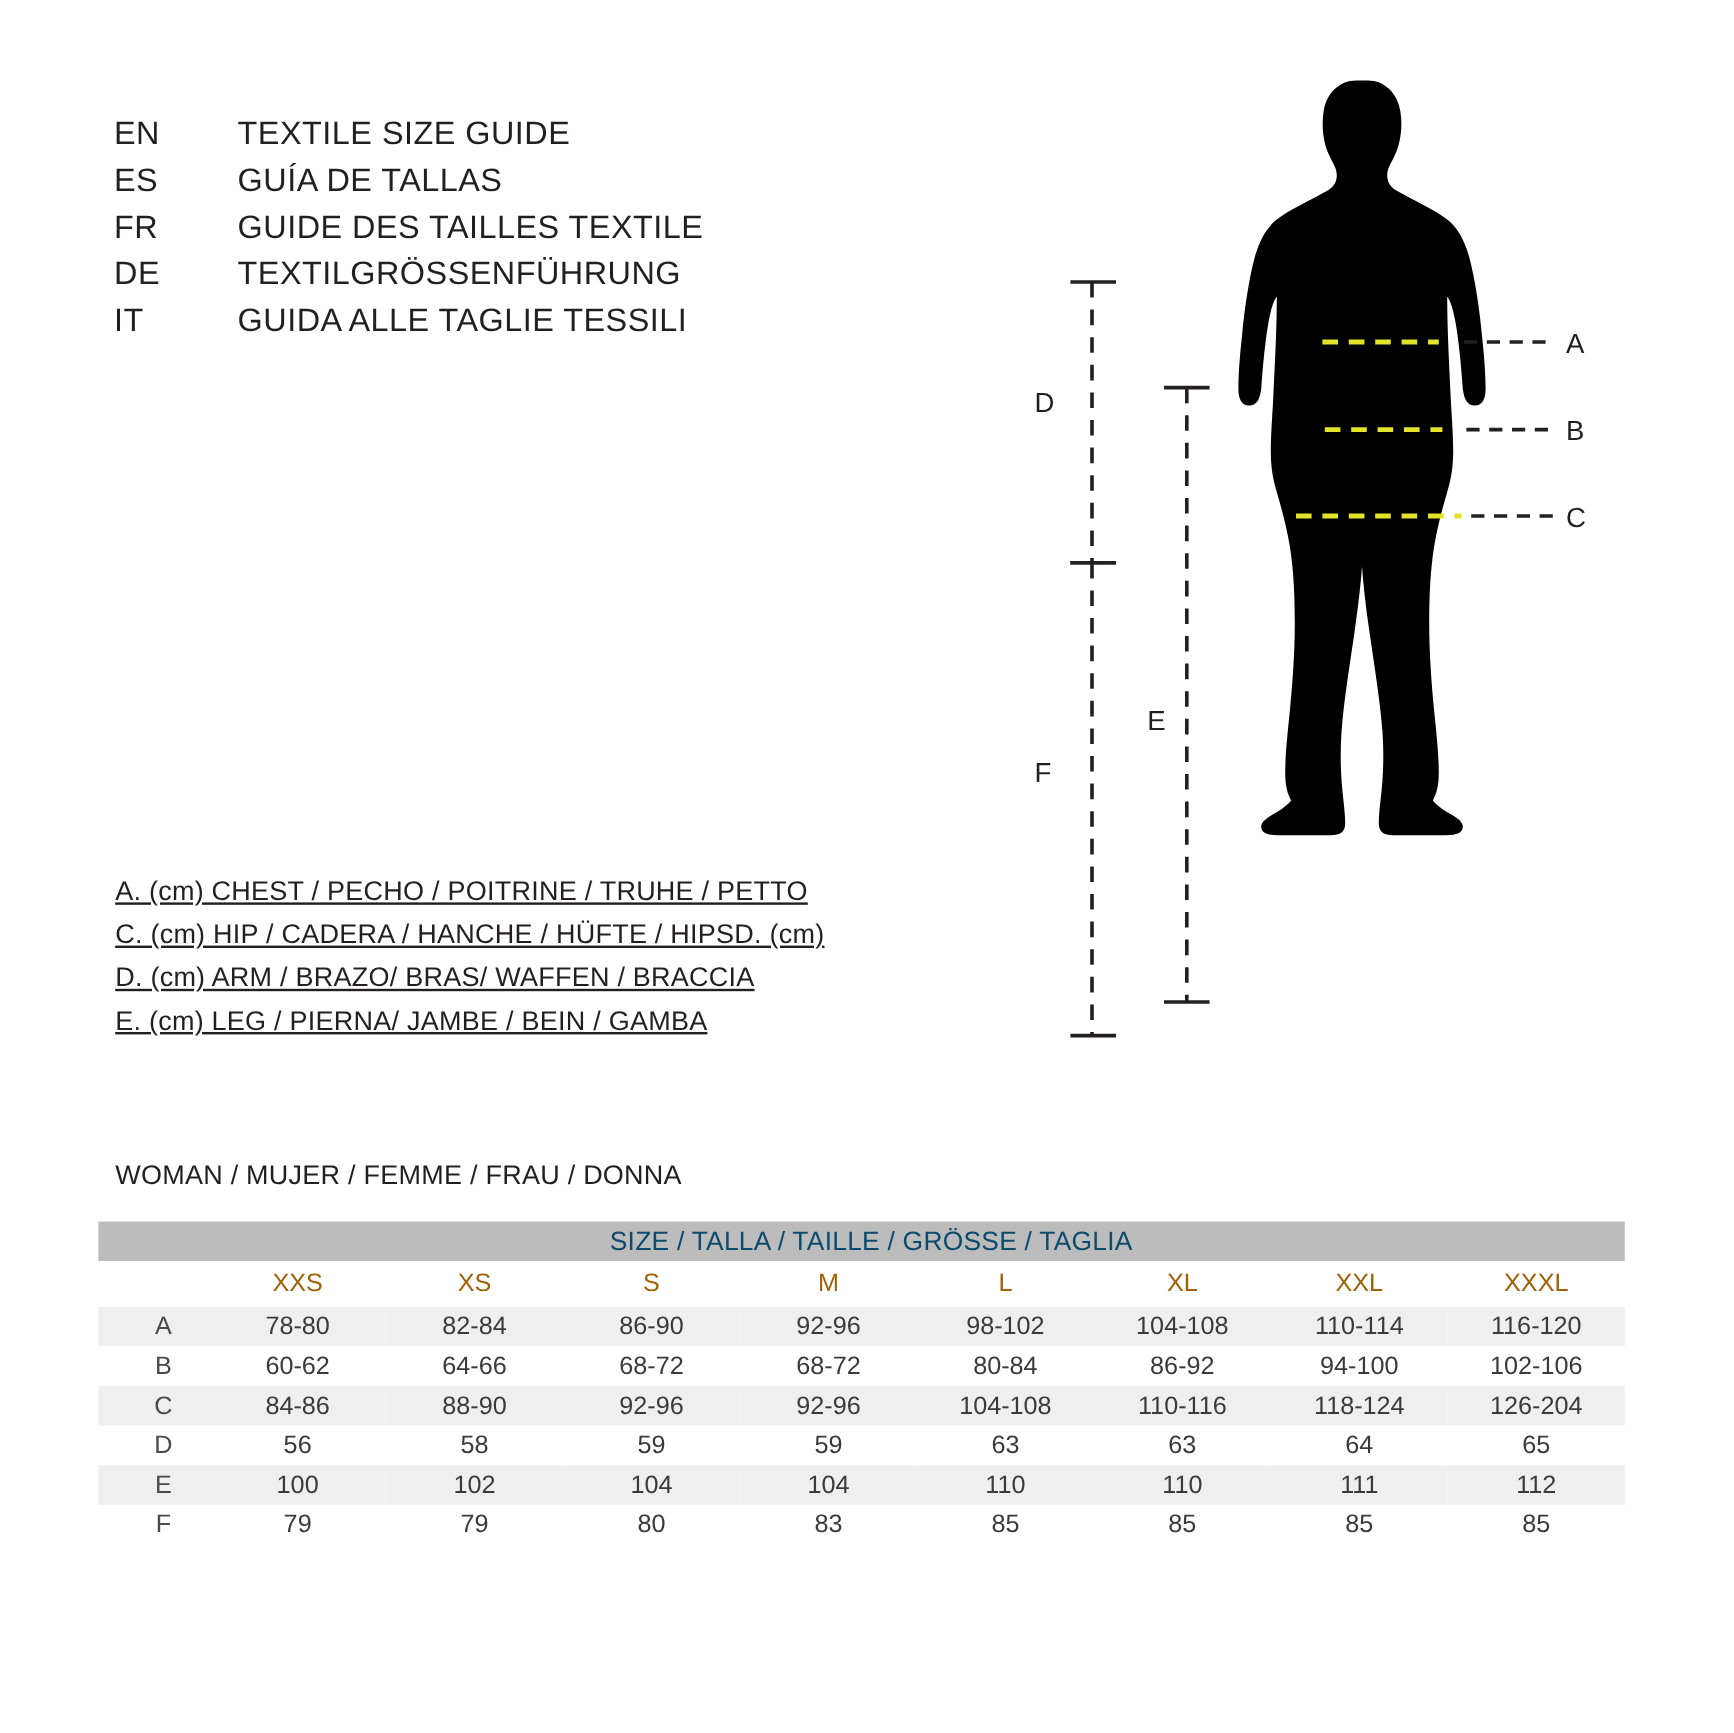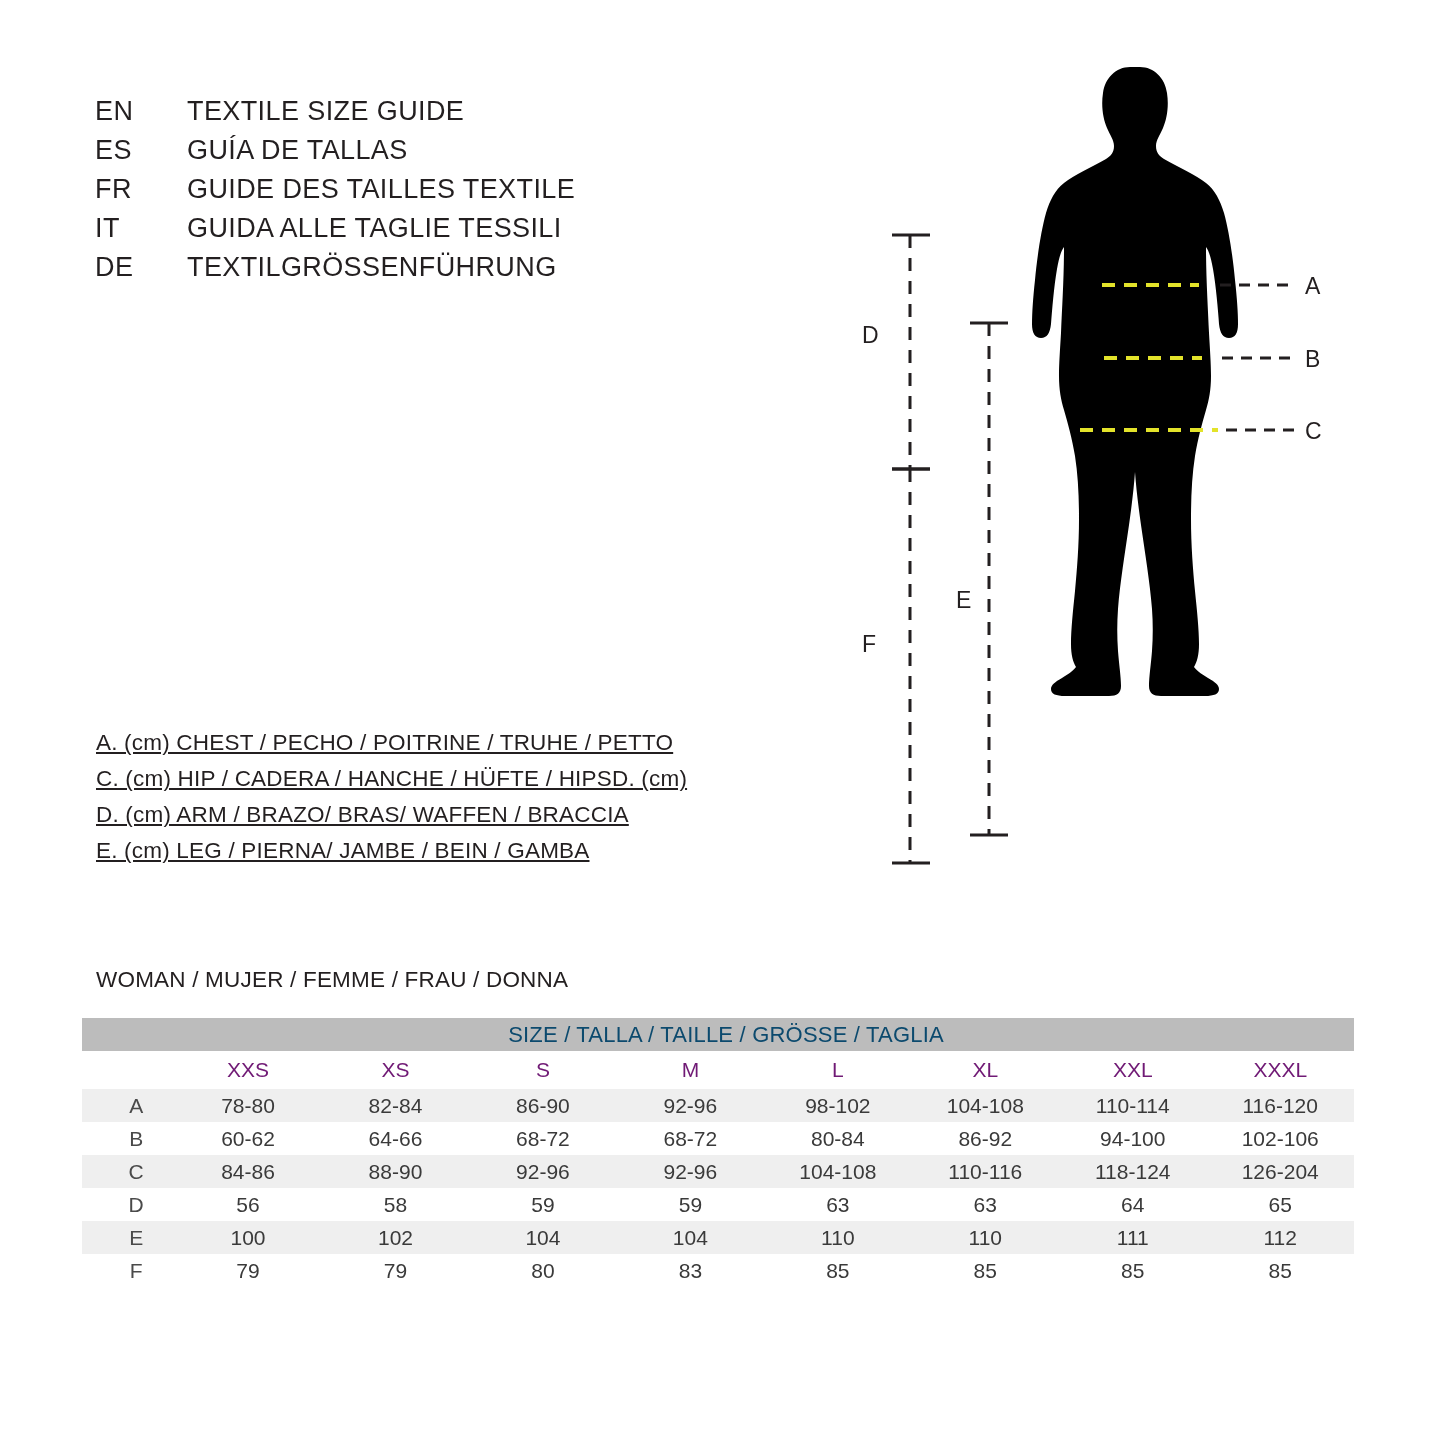--- a/index.html
+++ b/index.html
@@ -27,21 +27,21 @@
     align-items: baseline;
     font-size: 27px;
     line-height: 39px;
     letter-spacing: 0.4px;
     white-space: nowrap;
   }
   .title-lang {
     width: 92px;
     flex: 0 0 92px;
   }
-  .title-text { flex: 1 1 auto; }
+  .title-text { flex: 1 1 auto; margin-left: 11px; }
 
   
   .legend-block {
     position: absolute;
     left: 96px;
     top: 725px;
     width: 790px;
     text-decoration: underline;
   }
   .legend-row {
@@ -92,21 +92,21 @@
   .col-label {
     width: 82px;
     text-align: left;
     padding-left: 16px !important;
     color: #4a4a4a;
   }
   tr.band-grey td { background: #efefef; }
   tr.band-white td { background: #ffffff; }
   tr.header-sizes td {
     background: #ffffff;
-    color: #701a75;
+    color: #a16207;
     height: 38px;
   }
   .size-col { width: 131px; }
 
   
   .figure-area {
     position: absolute;
     left: 830px;
     top: 45px;
     width: 560px;
@@ -131,26 +131,26 @@
   </div>
   <div class="title-row">
     <span class="title-lang">ES</span>
     <span class="title-text">GUÍA DE TALLAS</span>
   </div>
   <div class="title-row">
     <span class="title-lang">FR</span>
     <span class="title-text">GUIDE DES TAILLES TEXTILE</span>
   </div>
   <div class="title-row">
+    <span class="title-lang">DE</span>
+    <span class="title-text">TEXTILGRÖSSENFÜHRUNG</span>
+  </div>
+  <div class="title-row">
     <span class="title-lang">IT</span>
     <span class="title-text">GUIDA ALLE TAGLIE TESSILI</span>
-  </div>
-  <div class="title-row">
-    <span class="title-lang">DE</span>
-    <span class="title-text">TEXTILGRÖSSENFÜHRUNG</span>
   </div>
 </div>
 
 <div class="figure-area">
   <svg width="560" height="880" viewBox="0 0 560 880">
 
     <g>
       <path fill="#000000" d="
         M300,22
         c-14,0 -25,11 -27,26

